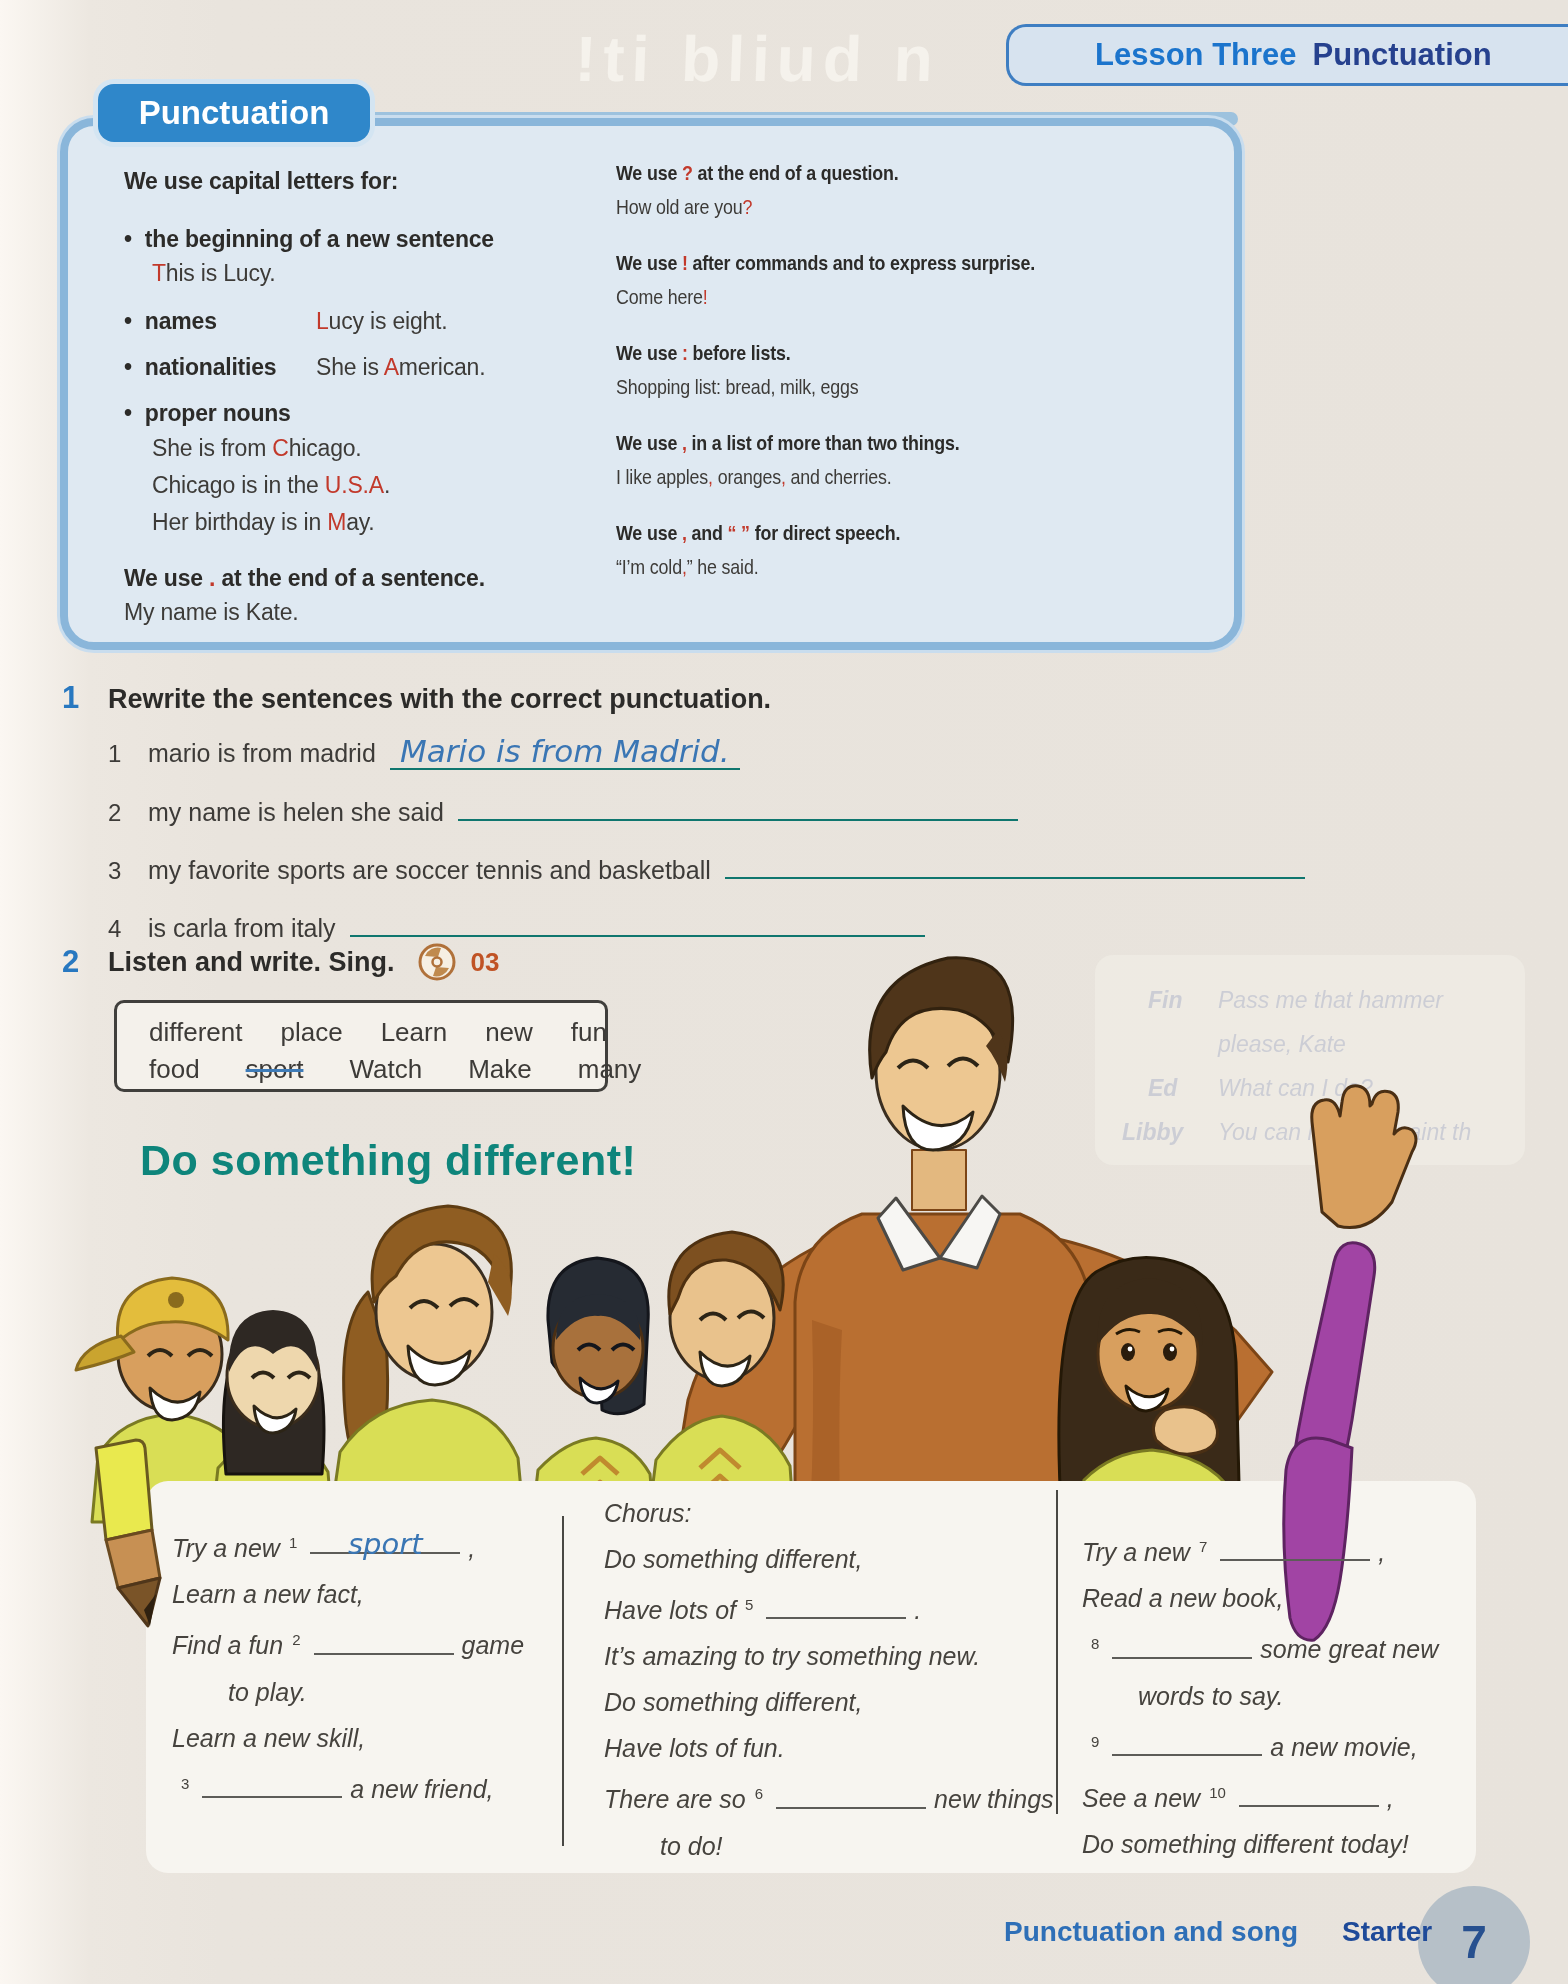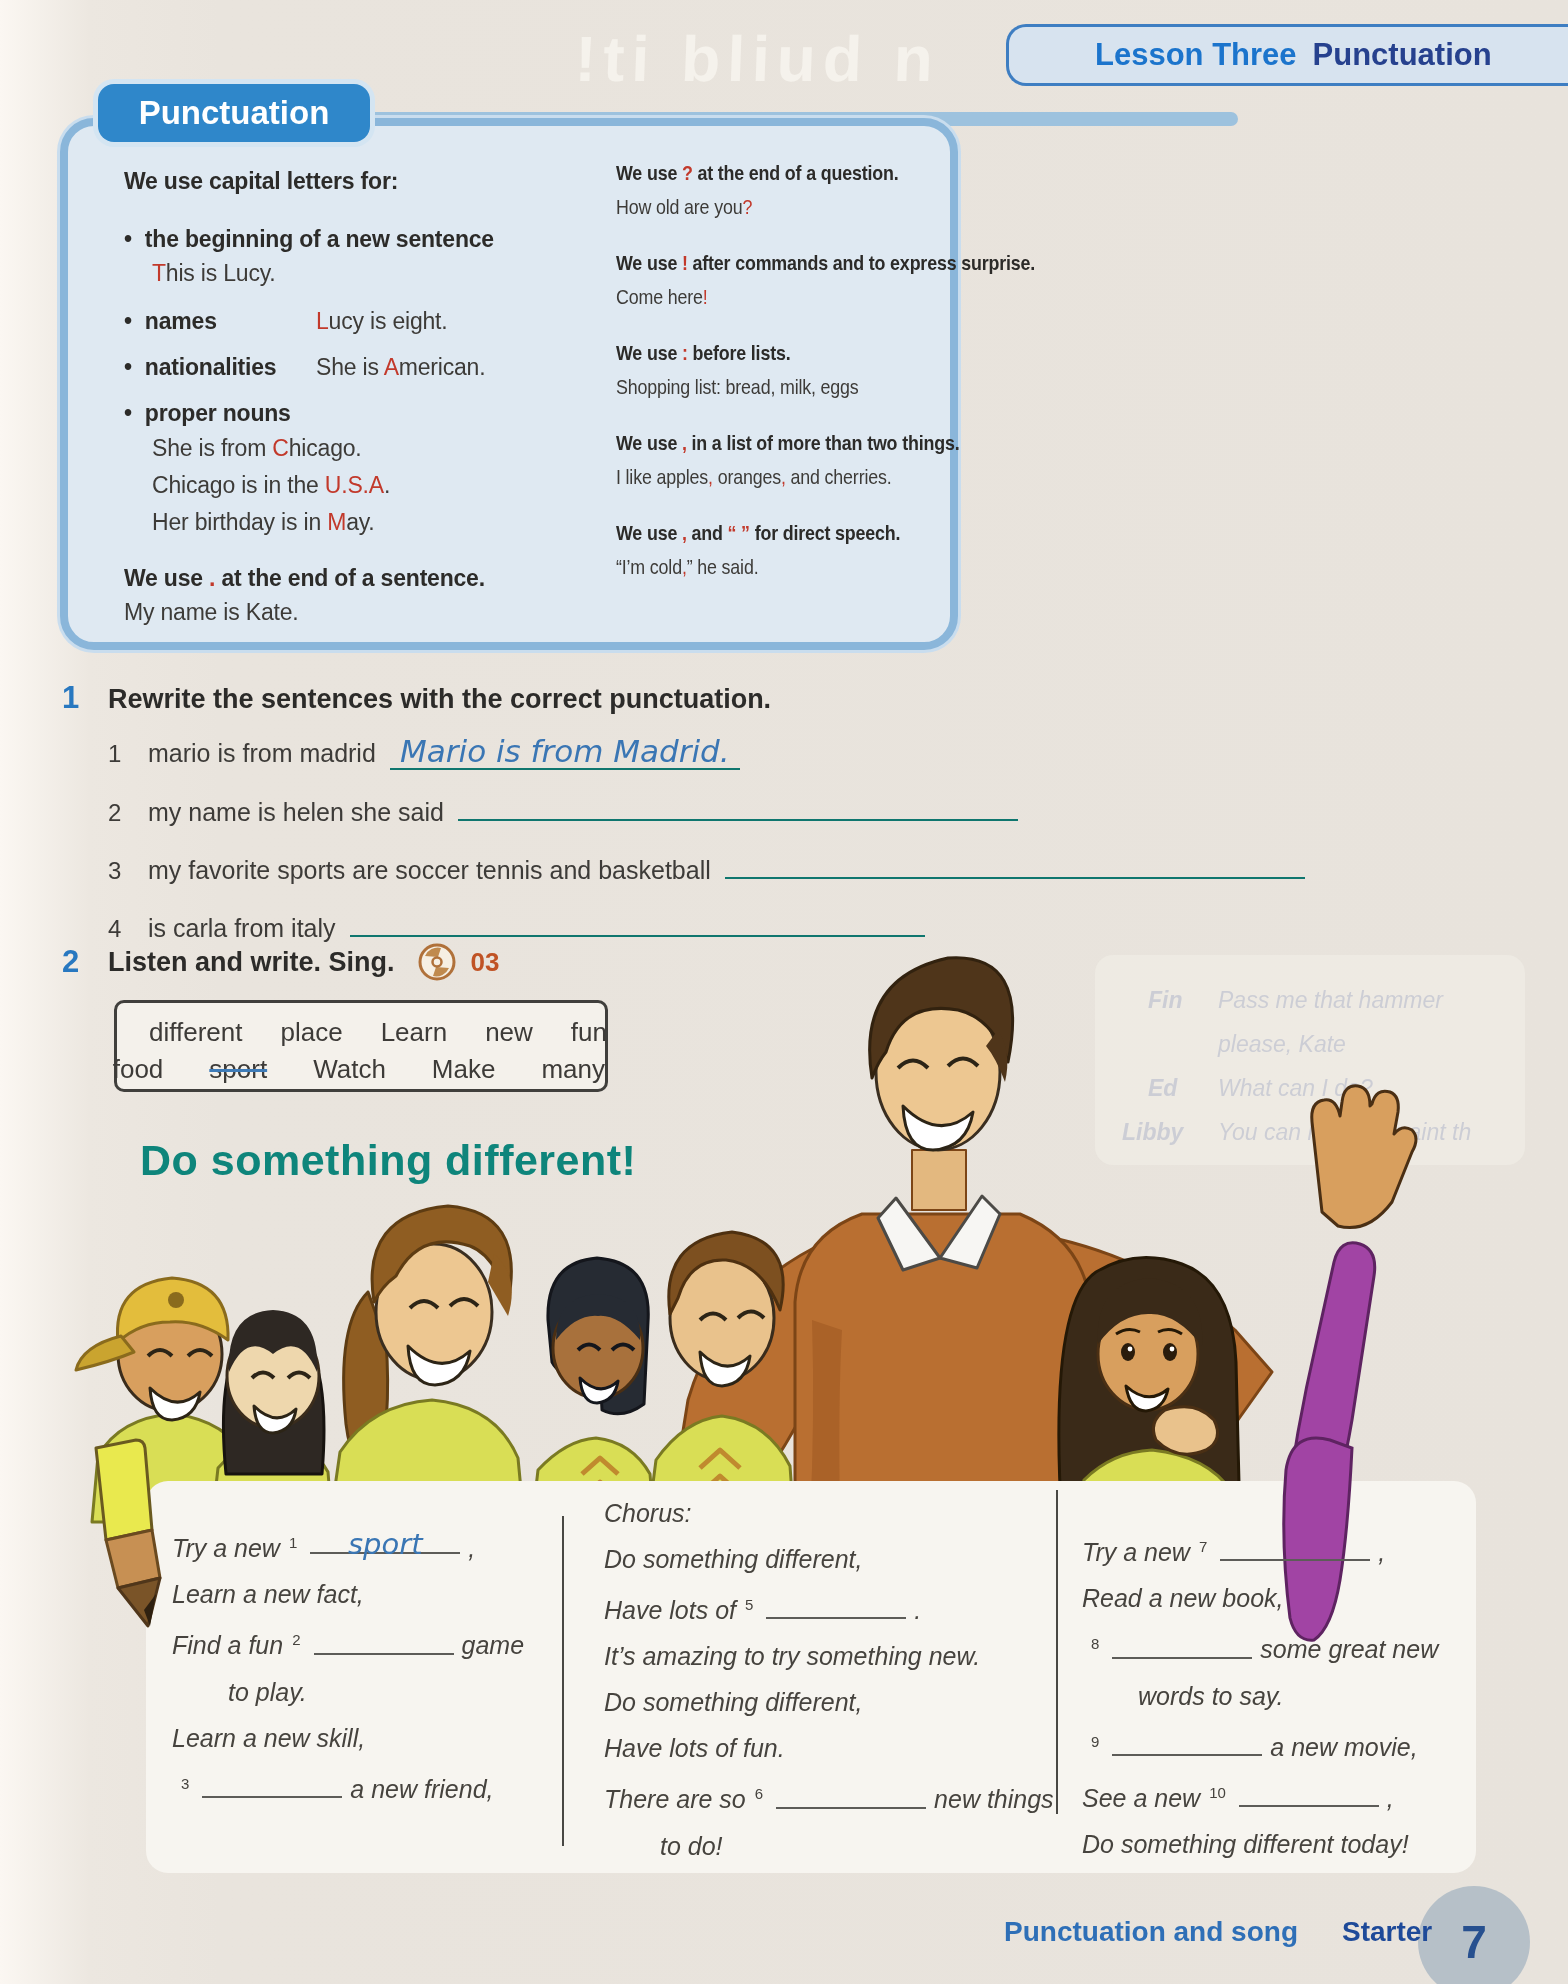--- a/index.html
+++ b/index.html
@@ -14,21 +14,21 @@
 
   
   .banner{top:24px;left:1006px;width:562px;height:62px;background:#d7e3ef;
           border:3px solid #3e7ec2;border-right:none;border-radius:20px 0 0 20px;
           display:flex;align-items:center;padding-left:86px;gap:16px;box-sizing:border-box;z-index:5;}
   .banner .lesson{color:#1b74cc;font-weight:800;font-size:31px;}
   .banner .topic{color:#26418e;font-weight:800;font-size:31px;}
 
   
   .band{top:112px;left:352px;width:886px;height:14px;background:#9dc2de;border-radius:7px;z-index:1;}
-  .rulebox{top:118px;left:60px;width:898px;height:532px;background:#dfe9f2;
+  .rulebox{top:118px;left:60px;width:1182px;height:532px;background:#dfe9f2;
            border:8px solid #8ab6da;border-radius:34px;box-shadow:0 0 0 3px #c9ddee;z-index:2;box-sizing:border-box;}
   .tab{top:84px;left:98px;width:272px;height:58px;background:#2f87ca;border-radius:16px;
        color:#fff;font-weight:800;font-size:33px;display:flex;align-items:center;justify-content:center;
        box-shadow:0 0 0 5px #d4e5f2;z-index:6;}
   .col-left{position:absolute;left:56px;top:38px;width:478px;}
   .col-right{position:absolute;left:548px;top:30px;width:455px;}
   .rb-line{font-size:23px;line-height:34px;color:#3d3b38;letter-spacing:-0.2px;}
   .rb-sm .rb-line{font-size:21px;}
   .rb-bold{font-weight:700;color:#2c2b29;}
   .red{color:#c2392b;}
@@ -55,21 +55,21 @@
   .w350{width:350px;}.w560{width:560px;}.w580{width:580px;}.w575{width:575px;}
   .hand{font-size:31px;color:#3a76b4;font-style:italic;font-family:"DejaVu Sans",sans-serif;}
   .ex2{top:942px;left:62px;display:flex;align-items:center;z-index:2;}
   .cdicon{margin-left:22px;width:40px;height:40px;}
   .track{color:#c05325;font-weight:700;font-size:26px;margin-left:14px;}
 
   
   .wordbox{top:1000px;left:114px;width:494px;height:92px;border:3px solid #403f3c;border-radius:10px;
            background:#f4f1eb;padding:11px 0 0 32px;box-sizing:border-box;z-index:2;}
   .wrow{display:flex;gap:38px;font-size:26px;color:#3d3b38;line-height:37px;}
-  .wrow2{gap:46px;justify-content:flex-end;}
+  .wrow2{gap:46px;}
   .struck{text-decoration:line-through;text-decoration-color:#3f7cb8;text-decoration-thickness:3px;}
 
   .songtitle{top:1136px;left:140px;font-size:43px;font-weight:800;color:#0e857b;letter-spacing:.5px;z-index:2;}
 
   
   .illus{top:930px;left:0;width:1568px;height:600px;z-index:1;}
   .overlay{top:1430px;left:0;width:1568px;height:260px;z-index:3;pointer-events:none;}
   .panel{top:1481px;left:146px;width:1330px;height:392px;background:#f7f5f0;border-radius:22px;z-index:2;}
   .vdiv{width:2px;background:#494844;z-index:4;}
   .div1{left:562px;top:1516px;height:330px;}

